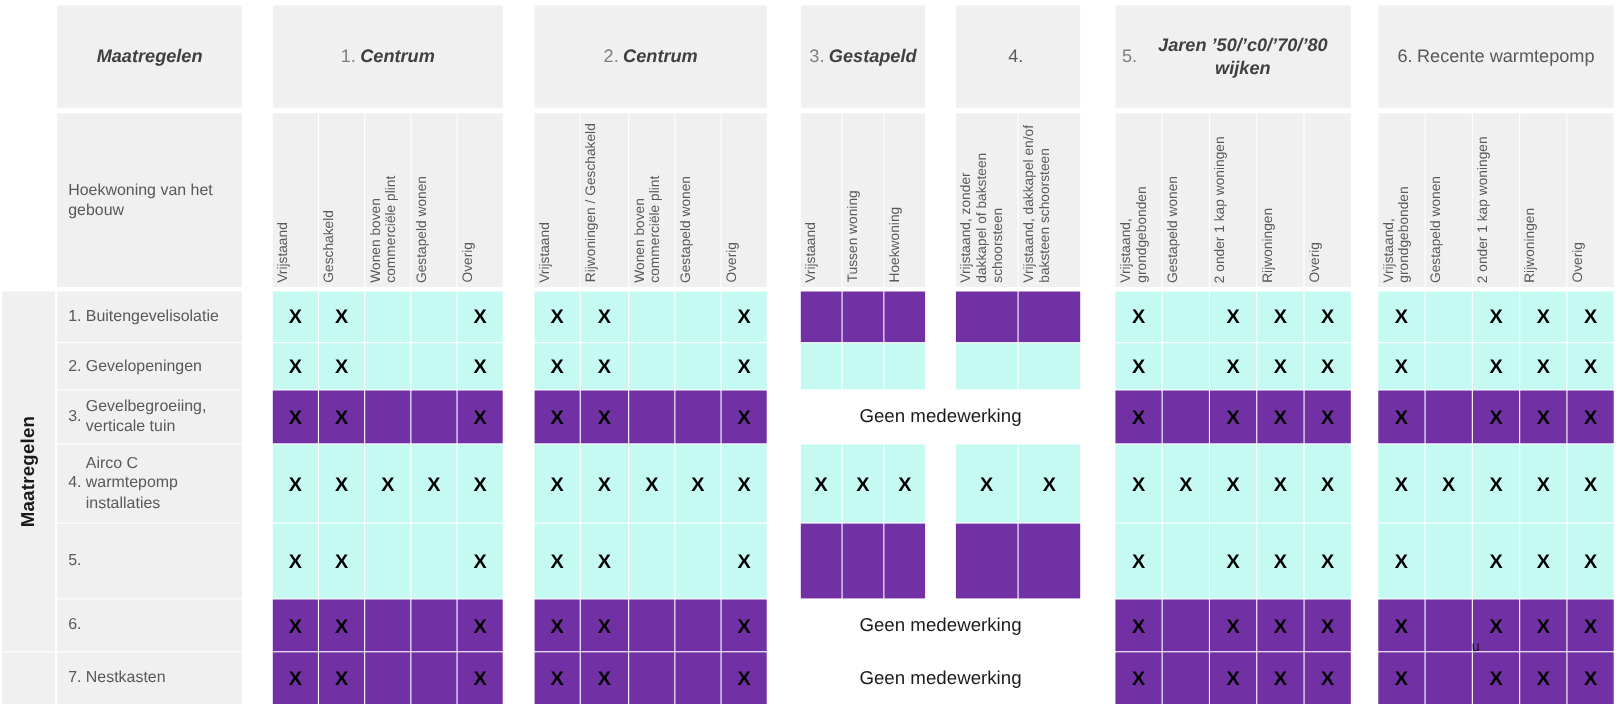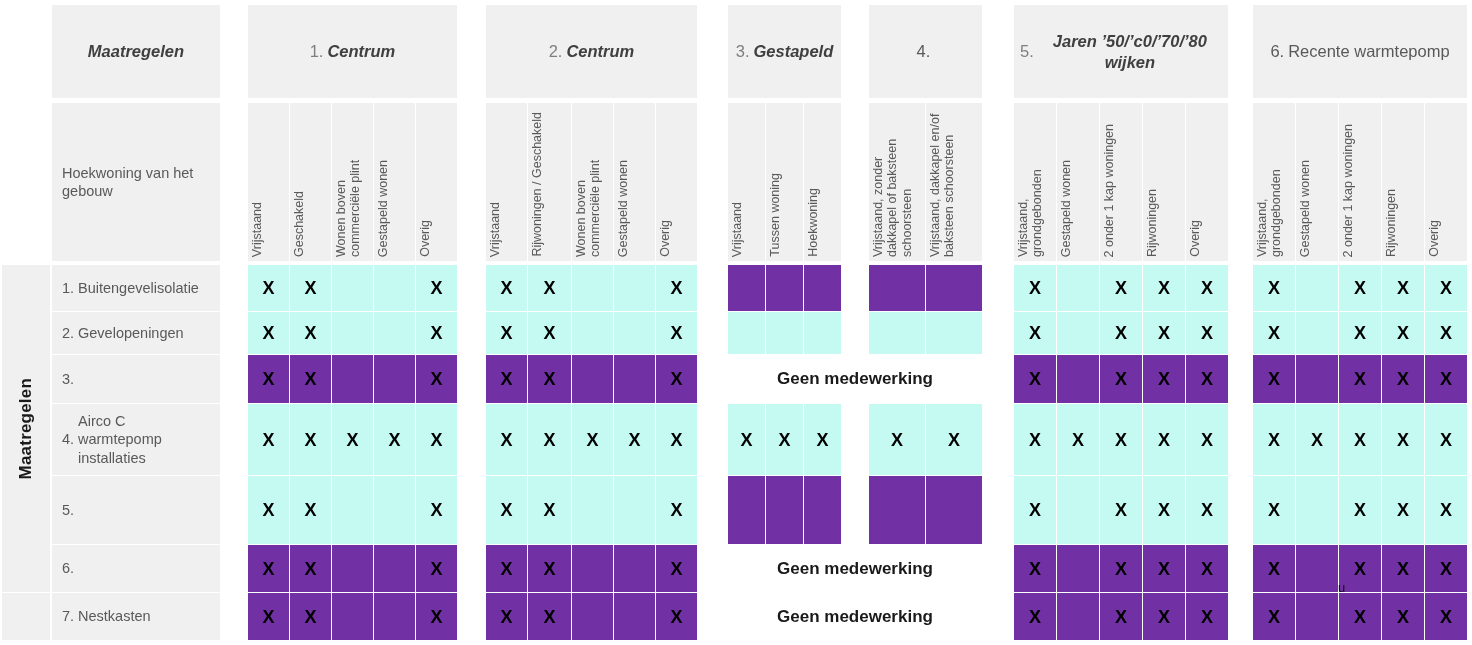--- a/index.html
+++ b/index.html
@@ -87,21 +87,21 @@
     line-height:1;
   }
   .cell.c-cyan{background:#c5faf3;}
   .cell.c-purple{background:#7130a3;}
 
   .note{
     position:absolute;
     display:flex;align-items:center;justify-content:center;
     font-size:17px;
     color:#1a1a1a;
-    font-weight:bold;
+    font-weight:normal;
     white-space:nowrap;
   }
   .artifact{
     position:absolute;
     font-size:13px;
     color:#111;
     font-family:"Liberation Sans",sans-serif;
   }
 </style>
 </head>
@@ -215,20 +215,21 @@
     <div class="stub" style="left: 52px; top: 265px; width: 168px; height: 46px;">
       <span class="num">1. </span>
       <span>Buitengevelisolatie</span>
     </div>
     <div class="stub" style="left: 52px; top: 312px; width: 168px; height: 42px;">
       <span class="num">2. </span>
       <span>Gevelopeningen</span>
     </div>
     <div class="stub" style="left: 52px; top: 355px; width: 168px; height: 48px;">
       <span class="num">3. </span>
+      <span>Gevelbegroeiing, verticale tuin</span>
     </div>
     <div class="stub" style="left: 52px; top: 404px; width: 168px; height: 71px;">
       <span class="num">4. </span>
       <span>Airco C warmtepomp   installaties</span>
     </div>
     <div class="stub" style="left: 52px; top: 476px; width: 168px; height: 68px;">
       <span class="num">5. </span>
     </div>
     <div class="stub" style="left: 52px; top: 545px; width: 168px; height: 47px;">
       <span class="num">6. </span>

